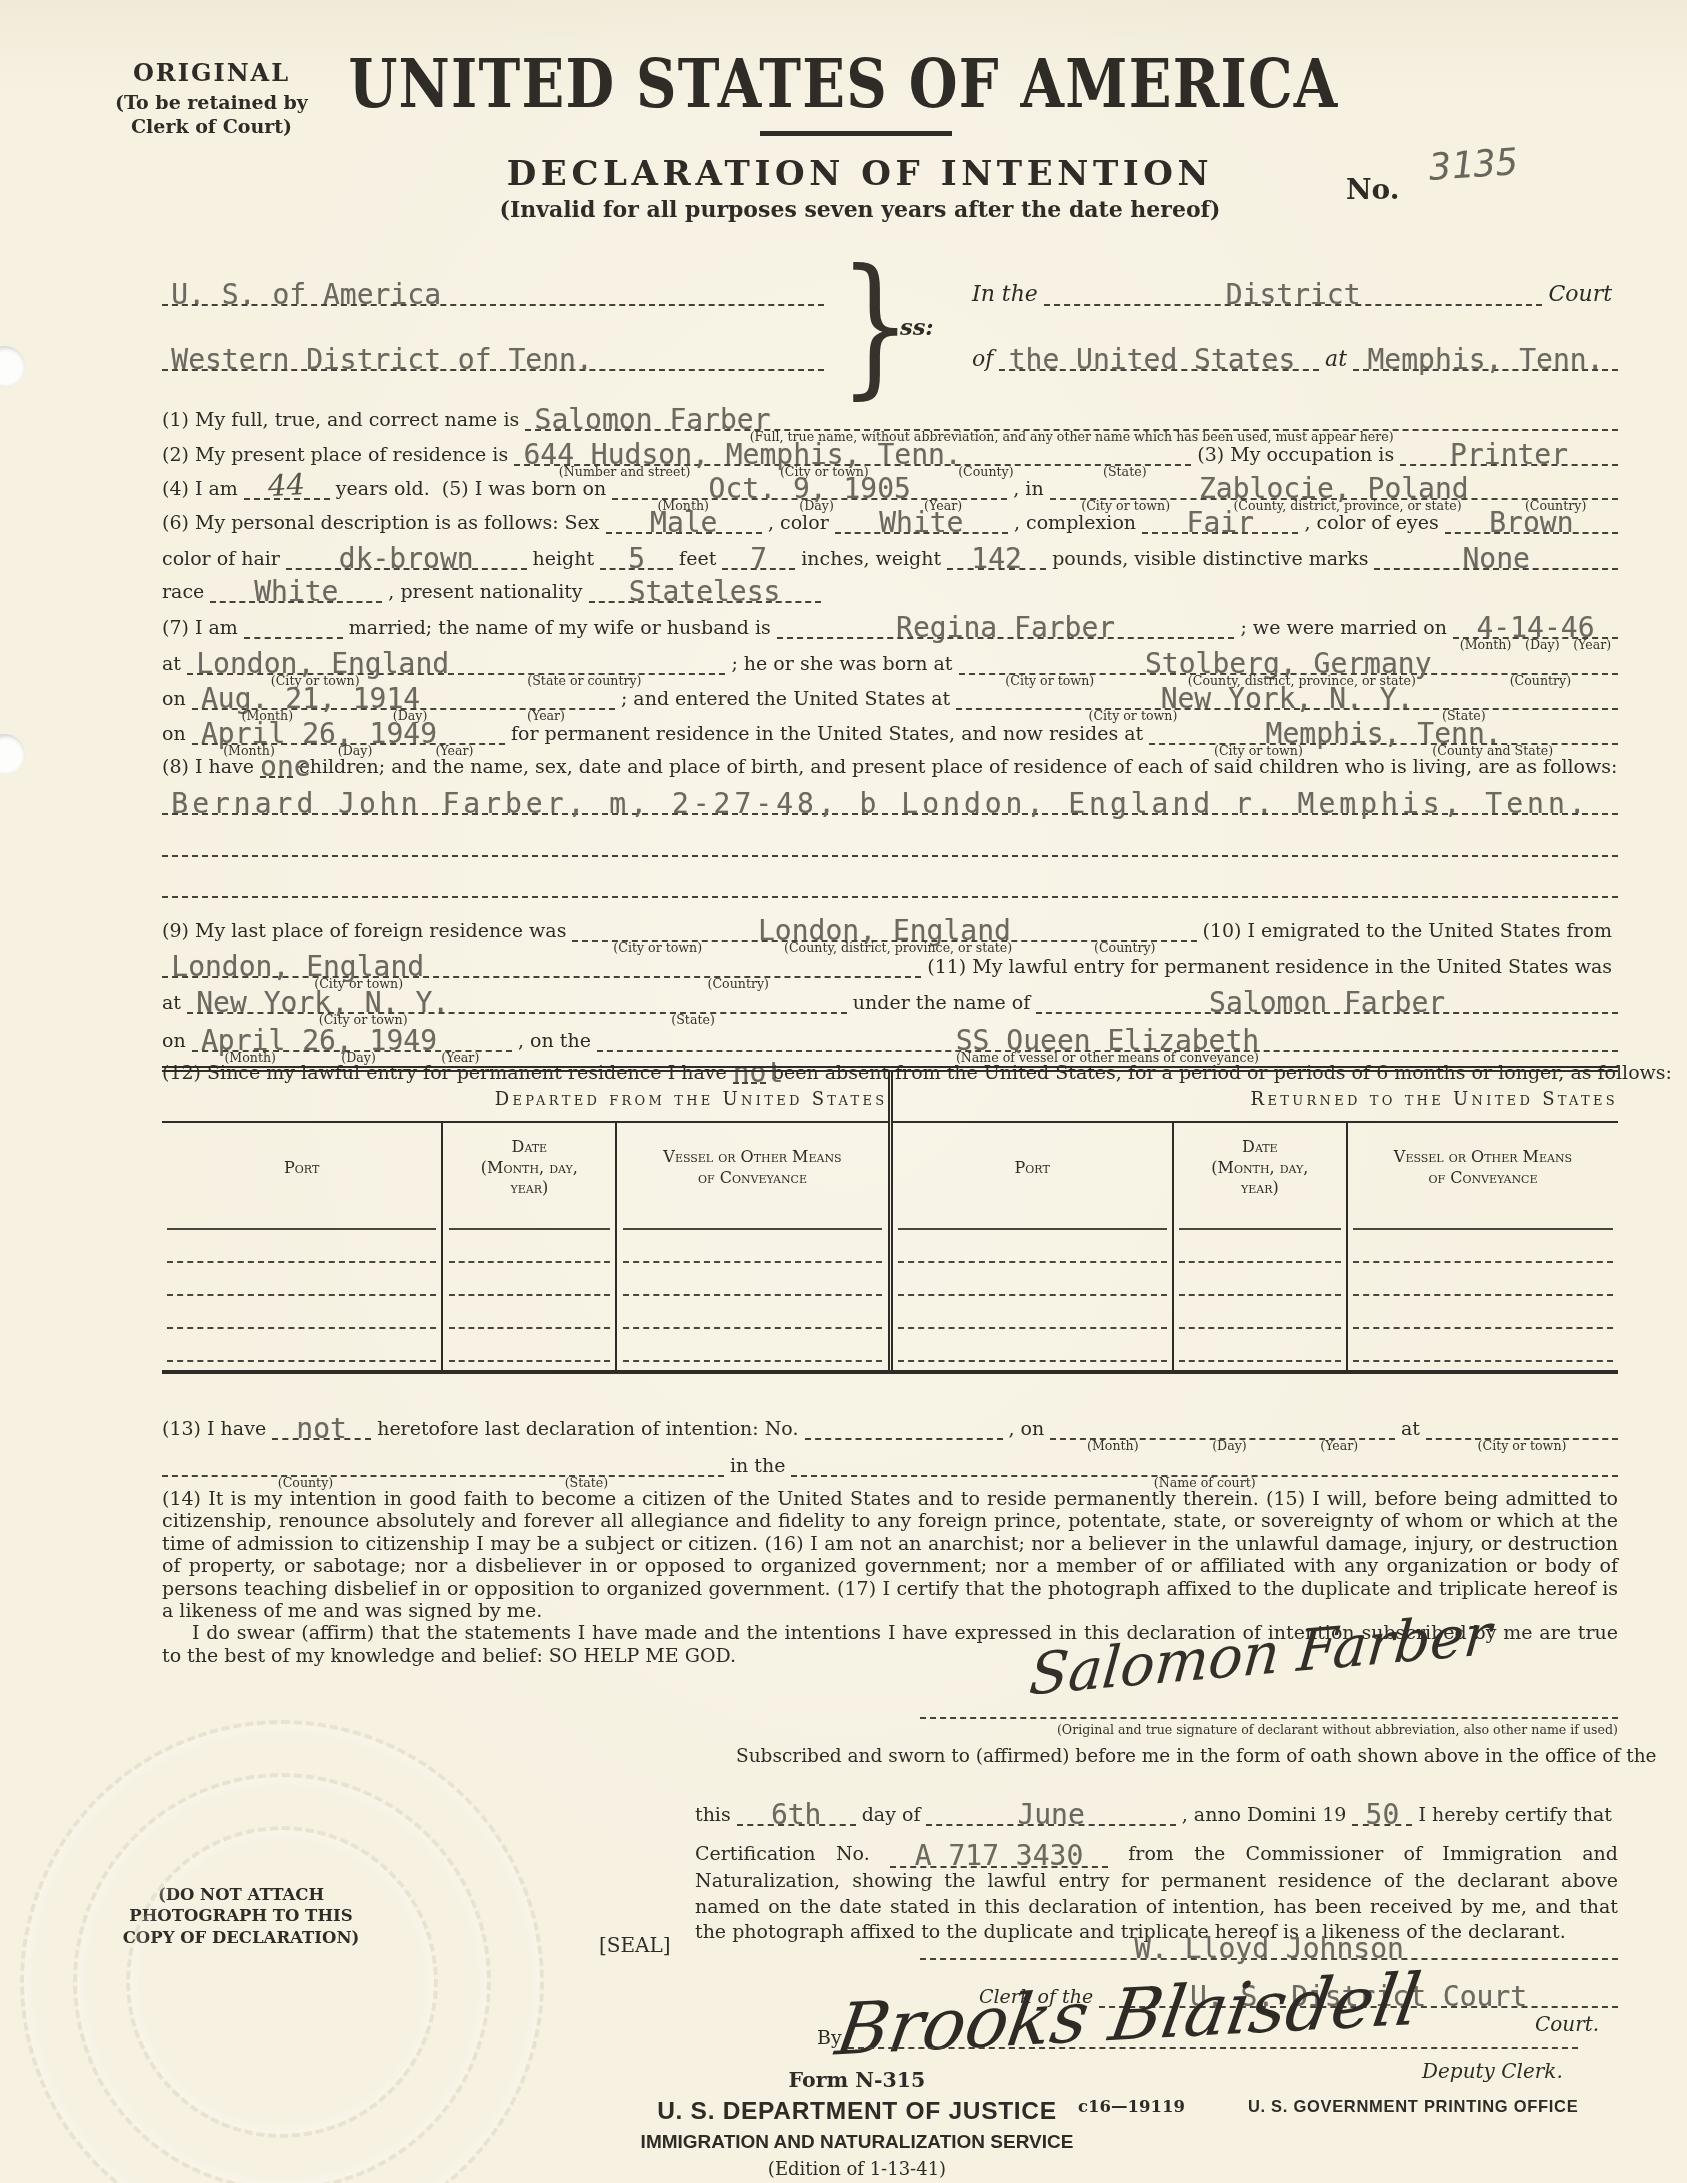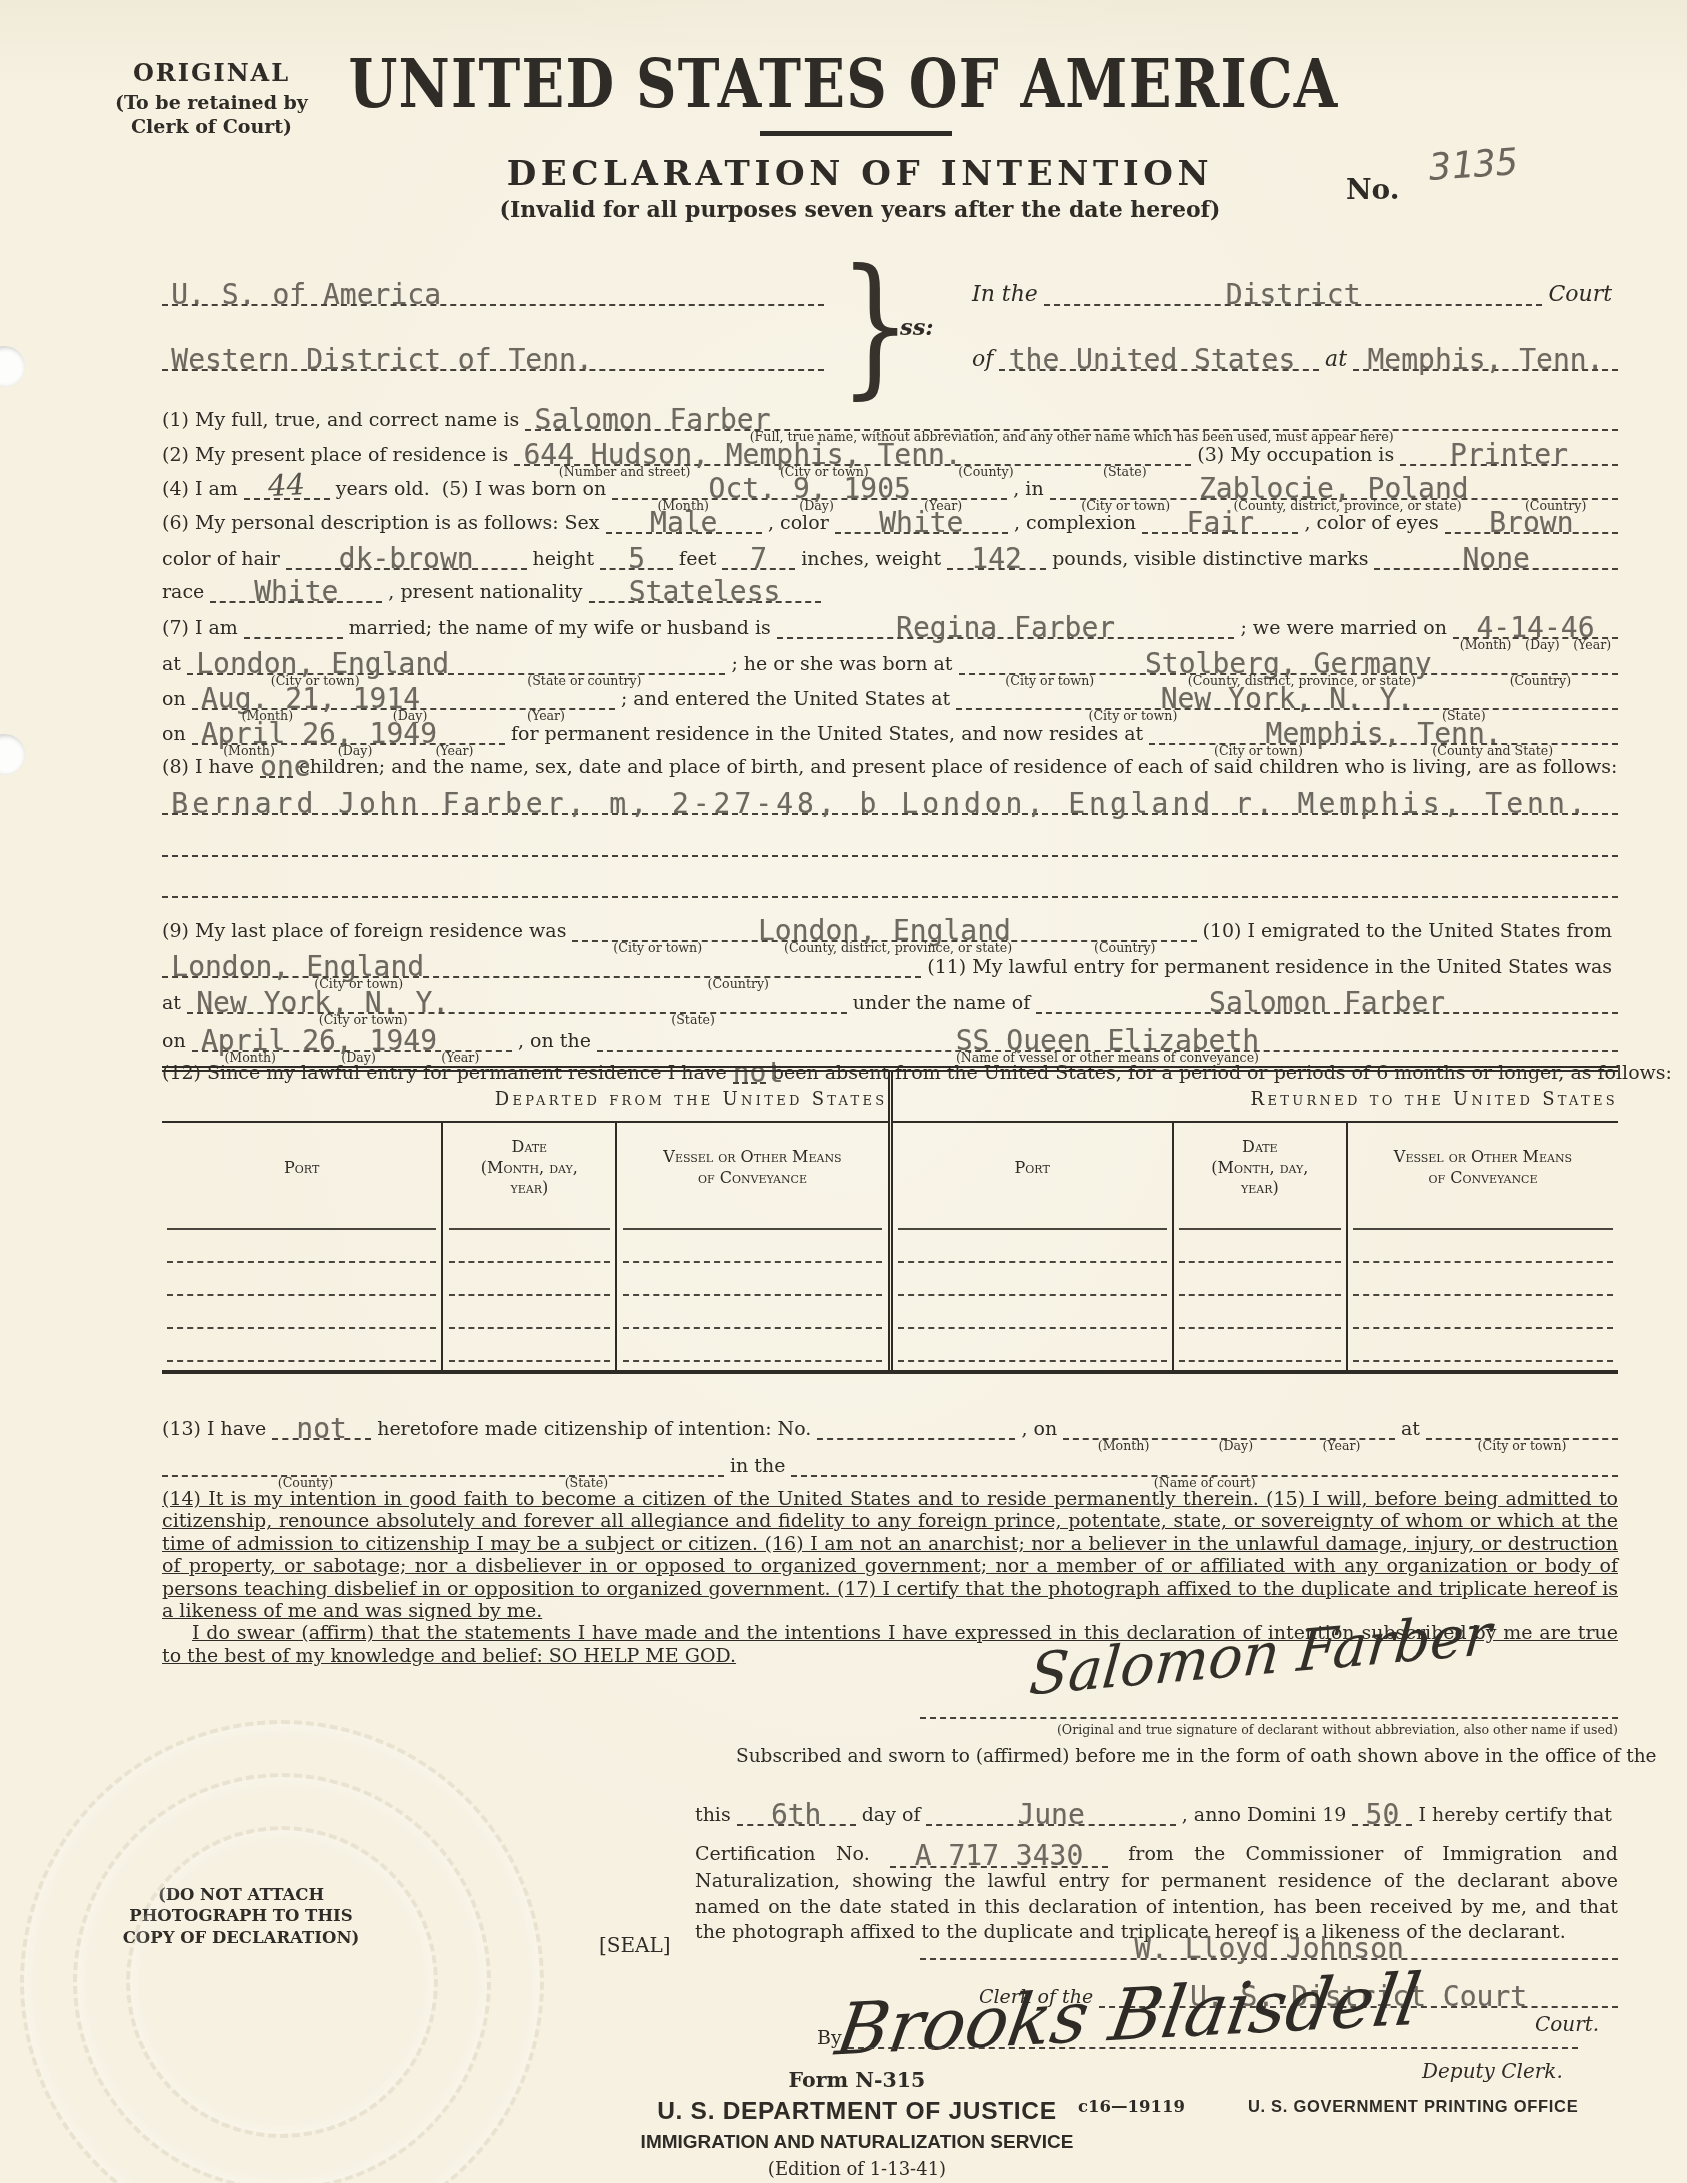--- a/index.html
+++ b/index.html
@@ -69,21 +69,21 @@
   .gh { display:flex; flex-direction:column; justify-content:center; text-align:center;
         font-size:16px; font-variant:small-caps; line-height:1.3; min-height:82px; padding:4px 2.6px; }
   .bcell { position:relative; height:33px; }
   .bcell.r1 { height:25px; }
   .cb { border-left:2px solid #2f2b26; }
   .bcell::after { content:""; position:absolute; left:5.3px; right:5.3px; bottom:8px;
                   border-bottom:2px dashed #4a463e; }
   .bcell.r1::after { border-bottom:2px solid #4a463e; }
 
   
-  .para { position:absolute; left:0; right:0; top:1487px; font-size:19px; line-height:1.18; text-align:justify;text-decoration:underline; }
+  .para { position:absolute; left:0; right:0; top:1487px; font-size:19px; line-height:1.18; text-align:justify; }
   .para p { margin:0; }
   .para .indent { text-indent:30px; }
 
   
   .bottom { position:absolute; left:0; top:1614px; width:1687px; height:569px; font-size:19px; }
   .abs { position:absolute; }
   .script { font-family:"DejaVu Serif",serif; font-style:italic; color:#332f29; white-space:nowrap; }
   .sig1 { left:1029px; top:6.6px; font-size:57px; transform:rotate(-5deg) skewX(-10deg); }
   .sig2 { left:837px; top:359px; font-size:71px; transform:rotate(-3deg) skewX(-12deg); color:#2e2a25; }
   .bline { position:absolute; border-bottom:2px dashed #45413a; height:0; }
@@ -504,21 +504,21 @@
           </div>
         </div>
       </div>
     </div>
 
     <div class="row" style="top:1407px">
       <span class="lbl">(13) I have</span>
       <span class="fill" style="width:99px">
         <span class="tv">not</span>
       </span>
-      <span class="lbl">heretofore made citizenship of intention: No.</span>
+      <span class="lbl">heretofore last declaration of intention: No.</span>
       <span class="fill" style="width:198px"></span>
       <span class="lbl">, on</span>
       <span class="fill grow">
         <span class="caps">
           <span>(Month)</span>
           <span>(Day)</span>
           <span>(Year)</span>
         </span>
       </span>
       <span class="lbl">at</span>

